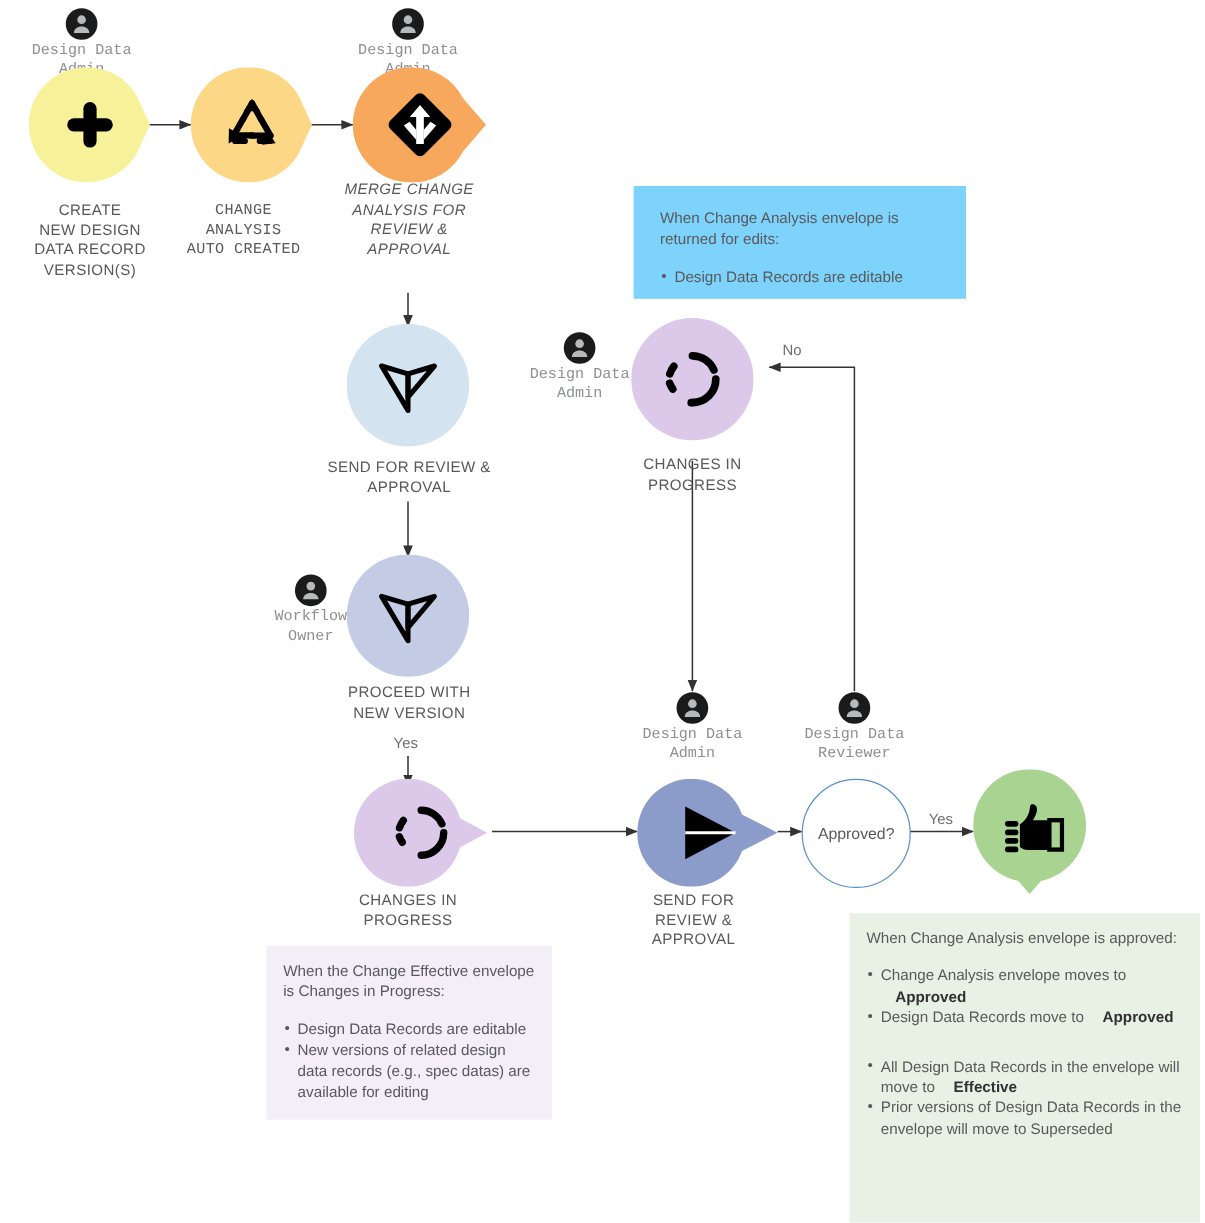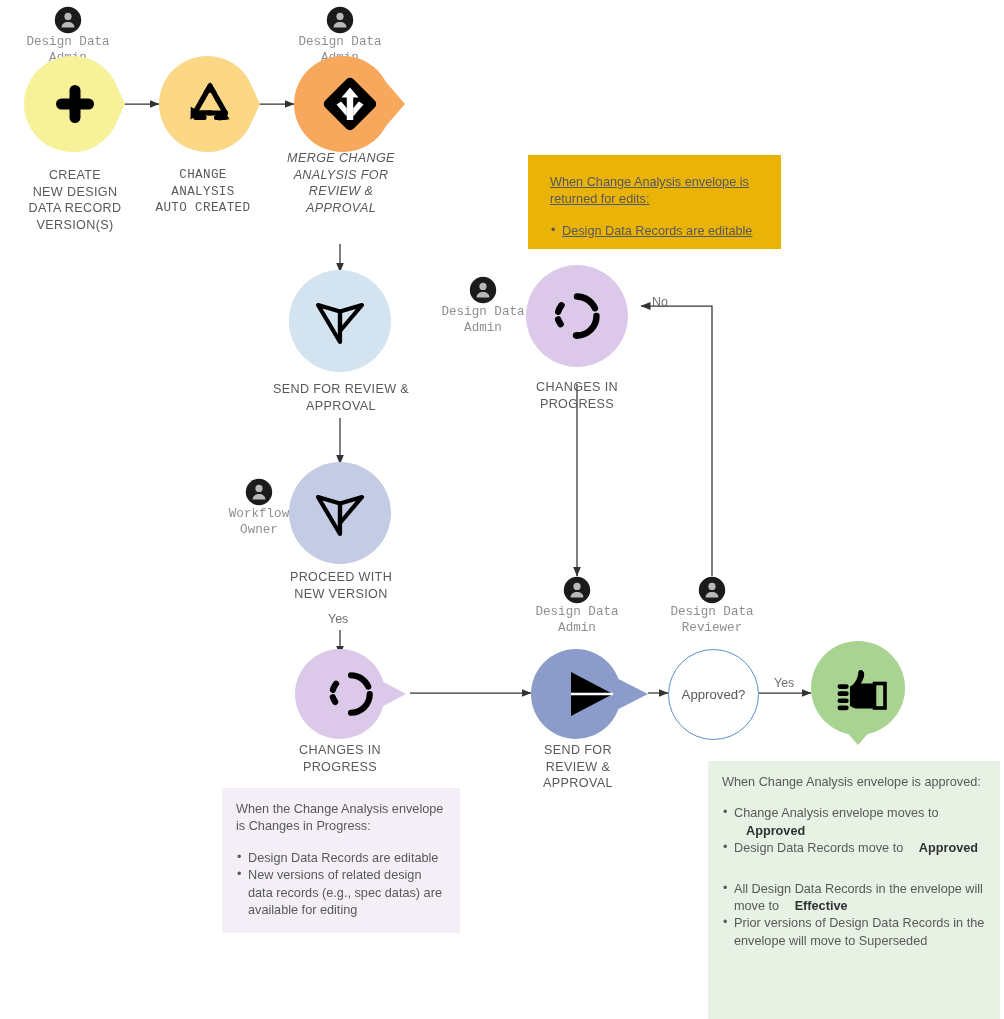--- a/index.html
+++ b/index.html
@@ -332,34 +332,34 @@
           <rect x="8.5" y="31.4" width="11.2" height="4.7" rx="2.35"></rect>
           <rect x="8.5" y="38.5" width="11.2" height="4.7" rx="2.35"></rect>
         </g>
         <g fill="none" stroke="#000" stroke-width="3.6">
           <rect x="45.5" y="16.5" width="10.5" height="24.5"></rect>
         </g>
       </svg>
     </div>
   </div>
 
-  <div class="elabel" style="left:652px;top:295px;">No</div>
+  <div class="elabel" style="left:652px;top:285px;">No</div>
   <div class="elabel" style="left:328px;top:612px;">Yes</div>
   <div class="elabel" style="left:774px;top:676px;">Yes</div>
 
-  <div class="note" style="left:528px;top:155px;width:253px;height:94px;background:#eab308;padding:19px 18px 0 22px;text-decoration:underline;">
+  <div class="note" style="left:528px;top:155px;width:277px;height:94px;background:#7dd3fc;padding:19px 18px 0 22px;">
     <div class="hd">When Change Analysis envelope is returned for edits:</div>
     <div style="height:8px;"></div>
     <ul>
       <li>Design Data Records are editable</li>
     </ul>
   </div>
 
   <div class="note" style="left:222px;top:788px;width:238px;height:145px;background:#f4eff7;padding:13px 14px 0 14px;">
-    <div class="hd">When the Change Analysis envelope is Changes in Progress:</div>
+    <div class="hd">When the Change Effective envelope is Changes in Progress:</div>
     <div style="height:8px;"></div>
     <ul>
       <li>Design Data Records are editable</li>
       <li>New versions of related design data records (e.g., spec datas) are available for editing</li>
     </ul>
   </div>
 
   <div class="note" style="left:708px;top:761px;width:292px;height:287px;background:#e8f2e4;padding:13px 12px 0 14px;">
     <div class="hd">When Change Analysis envelope is approved:</div>
     <div style="height:8px;"></div>

